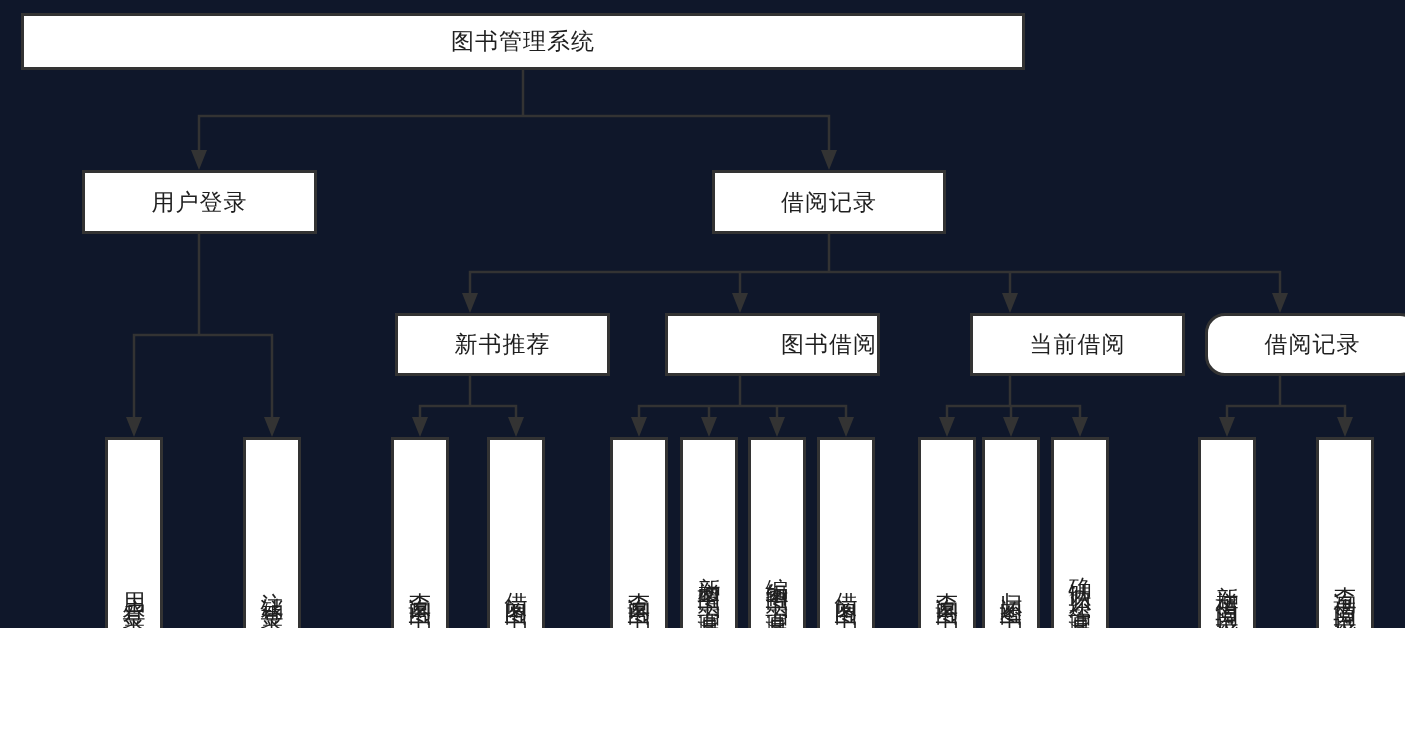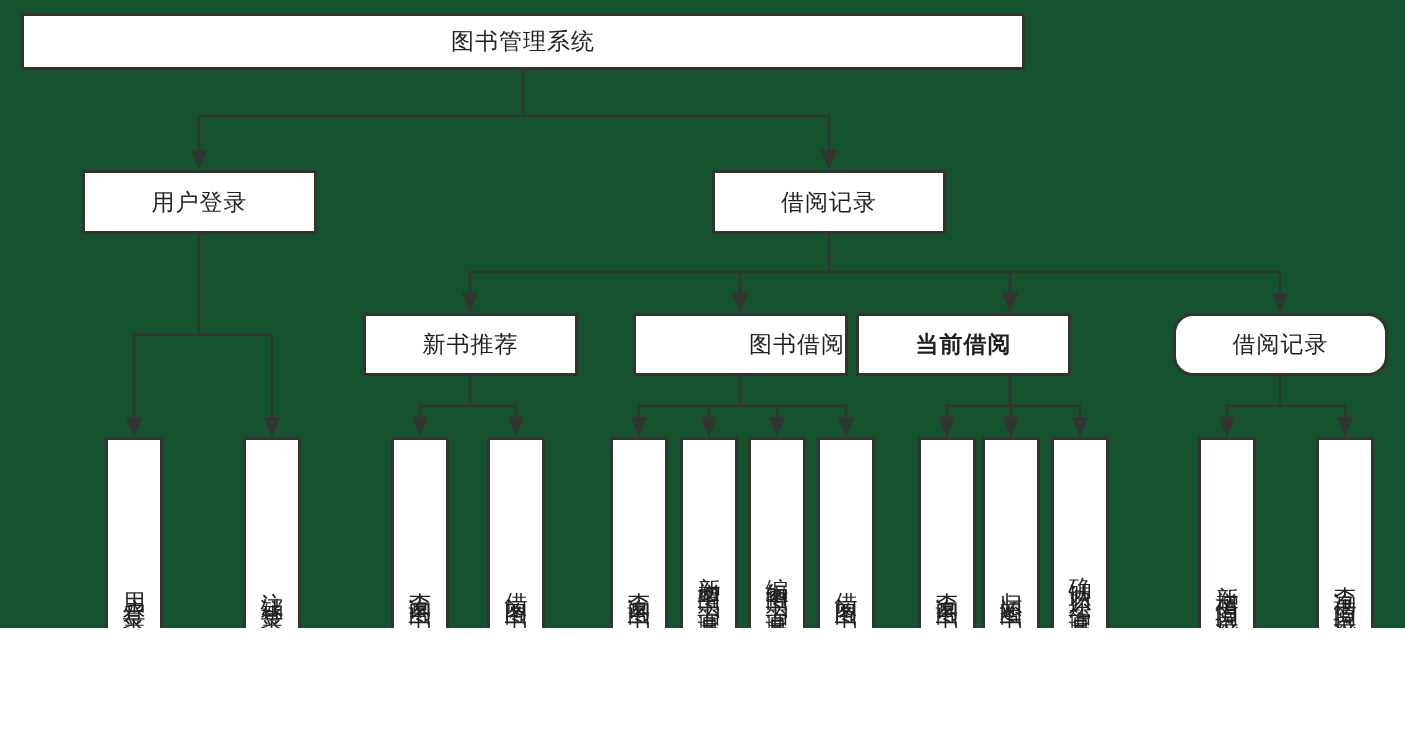--- a/index.html
+++ b/index.html
@@ -5,21 +5,21 @@
   html, body {
     margin: 0;
     padding: 0;
     background: #ffffff;
     font-family: "Liberation Sans", "DejaVu Sans", sans-serif;
   }
   .canvas {
     position: relative;
     width: 1405px;
     height: 628px;
-    background: #14532d;
+    background: #0f172a;
     overflow: hidden;
   }
   .connectors {
     position: absolute;
     left: 0;
     top: 0;
     pointer-events: none;
   }
   .node {
     position: absolute;
@@ -28,21 +28,21 @@
     background: #ffffff;
     display: flex;
     align-items: center;
     justify-content: center;
     color: #1f1f1f;
     font-size: 23px;
     letter-spacing: 1px;
   }
   .node-root   { left: 21px;  top: 13px;  width: 1004px; height: 57px; }
   .node-l2     { top: 170px; height: 64px; }
-  .node-l3     { top: 313px; width: 215px; height: 63px; }
+  .node-l3     { top: 313px; width: 215px; height: 63px; margin-left: 32px; }
   .leaf        { top: 437px; width: 58px; height: 298px; border-width: 3px; }
   .leaf span {
     writing-mode: vertical-rl;
     text-orientation: upright;
     letter-spacing: 6px;
     font-size: 23px;
     line-height: 1;
     white-space: nowrap;
   }
   .watermark {
@@ -108,21 +108,21 @@
   <div class="node node-l2" style="left:712px; width:234px;">
     <span>借阅记录</span>
   </div>
 
   <div class="node node-l3" style="left:363px;">
     <span>新书推荐</span>
   </div>
   <div class="node node-l3" style="left:633px;justify-content:flex-end;">
     <span>图书借阅</span>
   </div>
-  <div class="node node-l3" style="left:856px;font-weight:bold;">
+  <div class="node node-l3" style="left:938px;">
     <span>当前借阅</span>
   </div>
   <div class="node node-l3" style="left:1173px;border-radius:20px;">
     <span>借阅记录</span>
   </div>
 
   <div class="node leaf" style="left:105px;">
     <span>用户登录</span>
   </div>
   <div class="node leaf" style="left:243px;">

